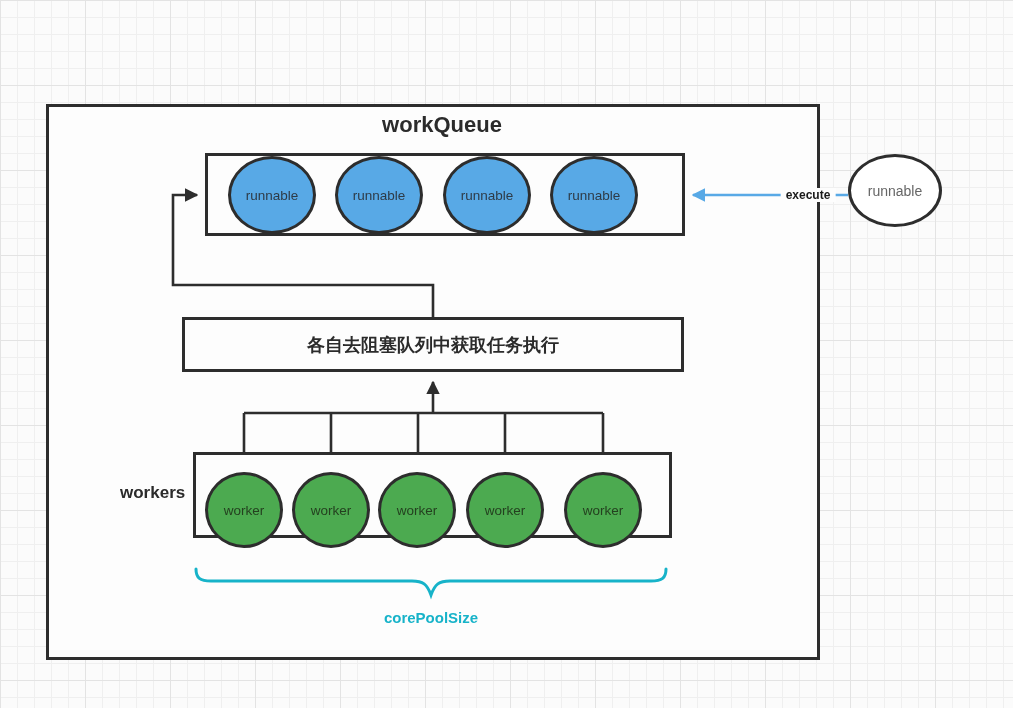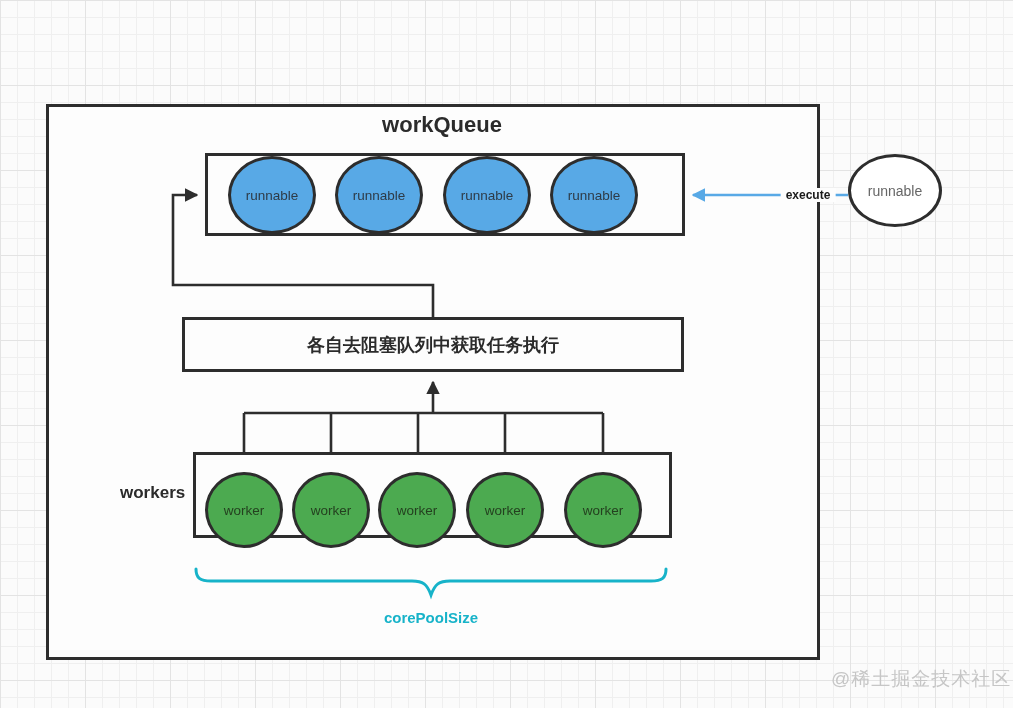--- a/index.html
+++ b/index.html
@@ -99,21 +99,20 @@
 
   <div class="abs frame workers-box"></div>
   <div class="abs circle worker" style="left:205px;">worker</div>
   <div class="abs circle worker" style="left:292px;">worker</div>
   <div class="abs circle worker" style="left:378px;">worker</div>
   <div class="abs circle worker" style="left:466px;">worker</div>
   <div class="abs circle worker" style="left:564px;">worker</div>
 
   <div class="abs corepool-label">corePoolSize</div>
 
-  <div class="abs watermark">@稀土掘金技术社区</div>
 
   <svg class="wires" width="1013" height="708">
     <defs>
       <marker id="arrDark" viewBox="0 0 10 10" refX="9" refY="5" markerWidth="5.2" markerHeight="5.2" orient="auto-start-reverse">
         <path d="M0,0 L10,5 L0,10 z" class="fill-dark"></path>
       </marker>
       <marker id="arrBlue" viewBox="0 0 10 10" refX="9" refY="5" markerWidth="5.2" markerHeight="5.2" orient="auto-start-reverse">
         <path d="M0,0 L10,5 L0,10 z" class="fill-blue"></path>
       </marker>
     </defs>

